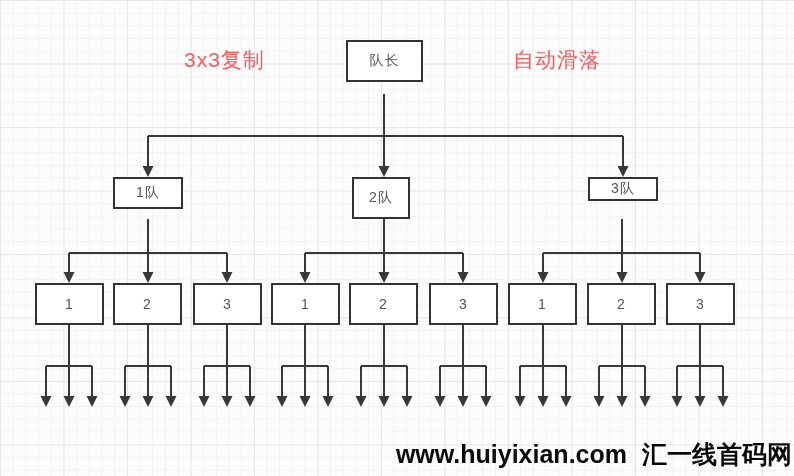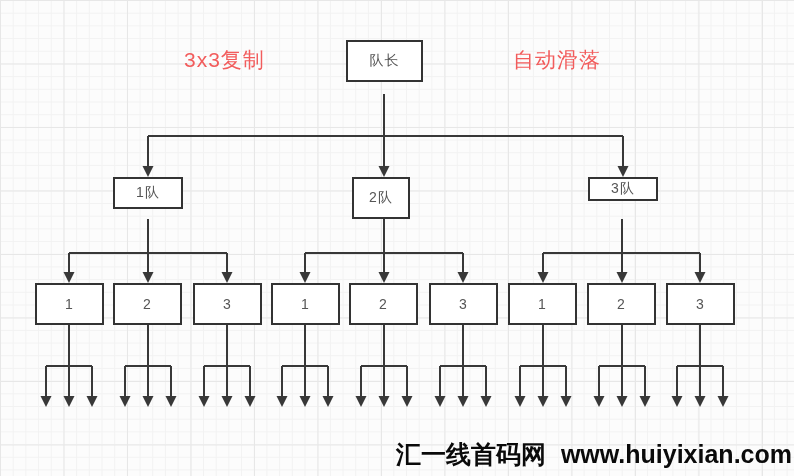--- a/index.html
+++ b/index.html
@@ -177,17 +177,17 @@
 
   <div class="node" style="left:271px; top:283px; width:69px; height:42px;">1</div>
   <div class="node" style="left:349px; top:283px; width:69px; height:42px;">2</div>
   <div class="node" style="left:429px; top:283px; width:69px; height:42px;">3</div>
 
   <div class="node" style="left:508px; top:283px; width:69px; height:42px;">1</div>
   <div class="node" style="left:587px; top:283px; width:69px; height:42px;">2</div>
   <div class="node" style="left:666px; top:283px; width:69px; height:42px;">3</div>
 
   <div class="watermark">
+    <span>www.huiyixian.com</span>
     <span>汇一线首码网</span>
-    <span>www.huiyixian.com</span>
   </div>
 
 </div>
 
 </body></html>

